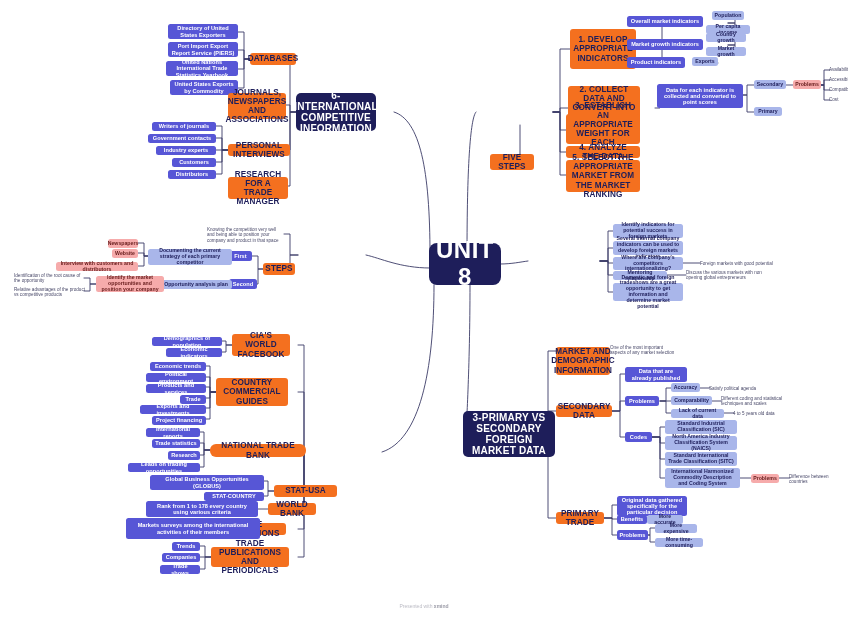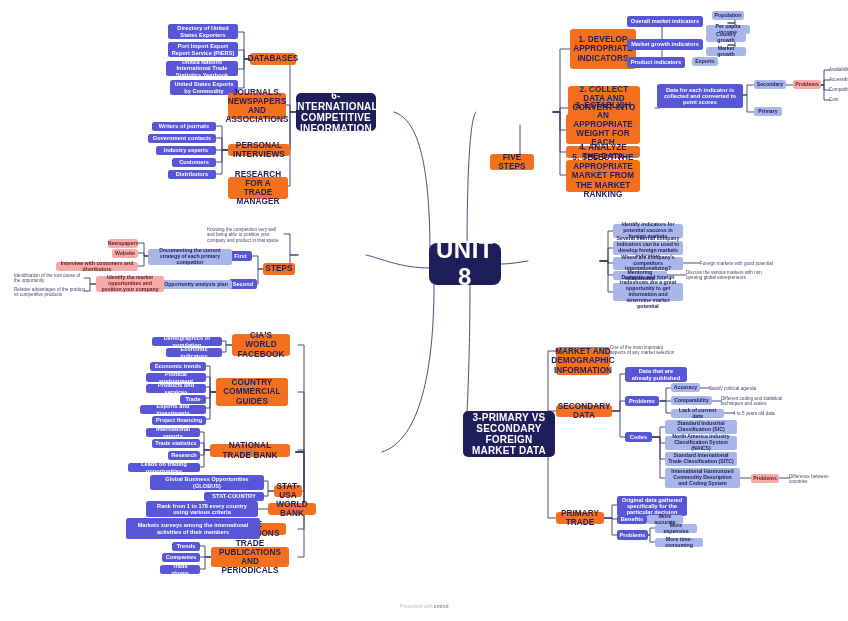--- a/index.html
+++ b/index.html
@@ -390,37 +390,37 @@
 <div class="node n-blue" style="left:180px;top:395px;width:26px;height:9px;">
   <span>Trade</span>
 </div>
 <div class="node n-blue" style="left:140px;top:405px;width:66px;height:9px;">
   <span>Exports and investments</span>
 </div>
 <div class="node n-blue" style="left:152px;top:416px;width:54px;height:9px;">
   <span>Project financing</span>
 </div>
 
-<div class="node n-orange" style="left:210px;top:444px;width:80px;height:13px;">
+<div class="node n-orange" style="left:210px;top:444px;width:96px;height:13px;border-radius:6px;">
   <span>NATIONAL TRADE BANK</span>
 </div>
 <div class="node n-blue" style="left:146px;top:428px;width:54px;height:9px;">
   <span>International reports</span>
 </div>
 <div class="node n-blue" style="left:152px;top:439px;width:48px;height:9px;">
   <span>Trade statistics</span>
 </div>
 <div class="node n-blue" style="left:168px;top:451px;width:32px;height:9px;">
   <span>Research</span>
 </div>
 <div class="node n-blue" style="left:128px;top:463px;width:72px;height:9px;">
   <span>Leads on trading opportunities</span>
 </div>
 
-<div class="node n-orange" style="left:274px;top:485px;width:28px;height:12px;">
+<div class="node n-orange" style="left:274px;top:485px;width:63px;height:12px;">
   <span>STAT-USA</span>
 </div>
 <div class="node n-blue" style="left:150px;top:475px;width:114px;height:15px;">
   <span>Global Business Opportunities (GLOBUS)</span>
 </div>
 <div class="node n-blue" style="left:204px;top:492px;width:60px;height:9px;">
   <span>STAT-COUNTRY</span>
 </div>
 
 <div class="node n-orange" style="left:268px;top:503px;width:48px;height:12px;">

